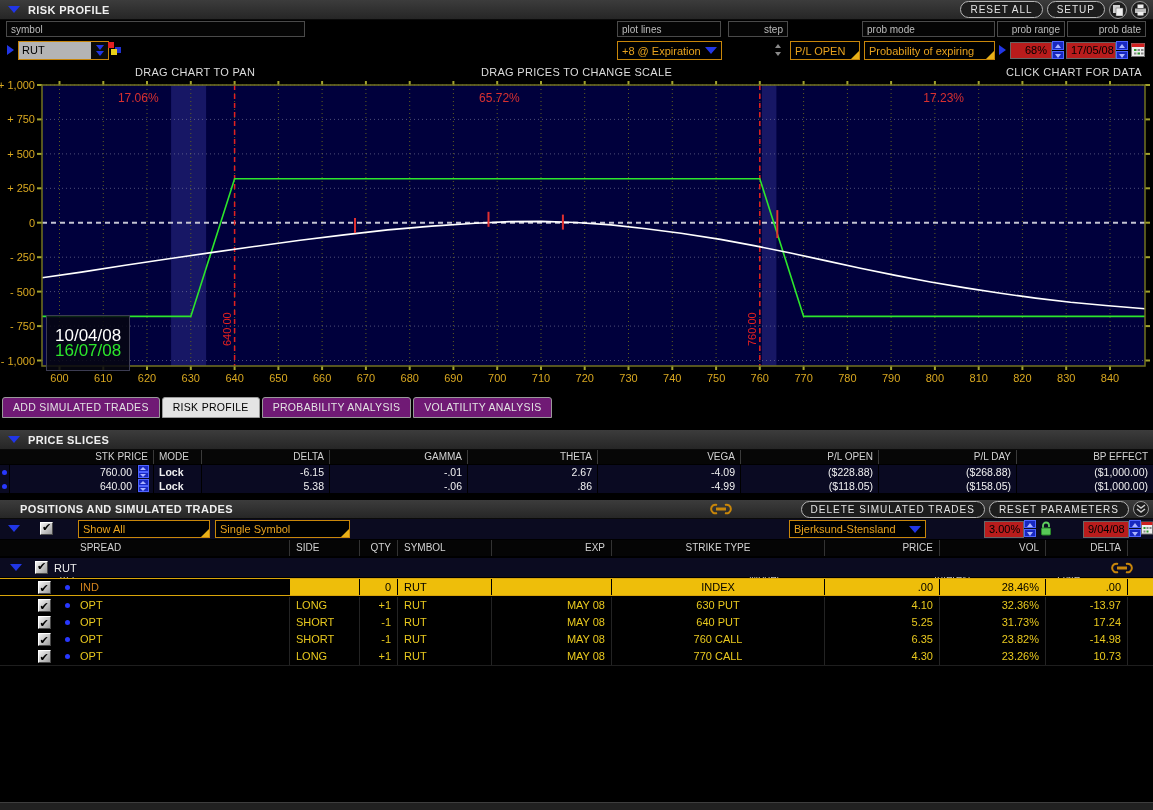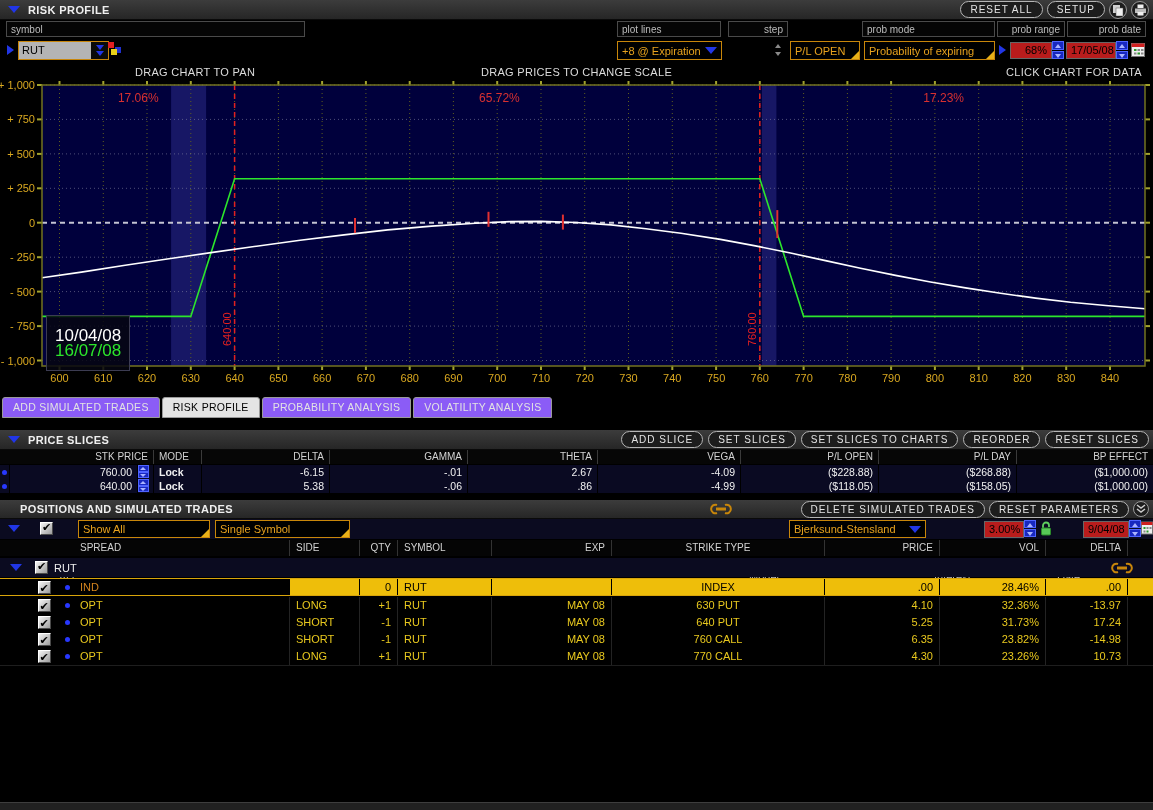--- a/index.html
+++ b/index.html
@@ -43,21 +43,21 @@
   .cb::after{content:"\2714";position:absolute;left:1px;top:-2px;font-size:11px;color:#000;}
   .bdot{width:5px;height:5px;border-radius:50%;background:#2838ff;}
   
   #chart-svg text{font-family:"Liberation Sans","DejaVu Sans",sans-serif;}
   .hint{position:absolute;top:66px;color:#dcdcdc;font-size:11px;letter-spacing:.3px;}
   .legendbox{position:absolute;left:46px;top:315px;background:rgba(6,6,16,.85);border:1px solid #3c3c52;
       padding:12px 8px;font-size:17px;line-height:15px;z-index:5;}
   
   .tabs{position:absolute;left:2px;top:397px;display:flex;gap:2px;}
   .tab{height:19px;line-height:19px;padding:0 10px;border:1px solid #9a9a9a;border-radius:3px 3px 0 0;
-       background:#8b5cf6;color:#e3e3e3;font-size:10.5px;letter-spacing:.3px;white-space:nowrap;}
+       background:#701a75;color:#e3e3e3;font-size:10.5px;letter-spacing:.3px;white-space:nowrap;}
   .tab.active{background:#e4e4e4;color:#000;}
   
   .sl-grid{display:grid;grid-template-columns:10px 128px 16px 48px 128px 138px 130px 143px 138px 138px 136px;}
   .sl-head{position:absolute;left:0;top:450px;width:1153px;height:14px;background:#060606;}
   .sl-head .hc{color:#d2d2d2;font-size:10px;line-height:14px;padding:0 5px;border-right:1px solid #3a3a3a;box-sizing:border-box;white-space:nowrap;}
   .sl-row{position:absolute;left:0;width:1153px;height:14px;background:#0a0a22;}
   .sl-row .c{color:#f0f0f0;font-size:10.5px;line-height:14px;padding:0 5px;border-right:1px solid #000;box-sizing:border-box;white-space:nowrap;}
   .ar{text-align:right;} .ac{text-align:center;}
   .lock{color:#e09a5a;font-weight:bold;}
   .sl-spin{width:11px;height:13px;display:flex;flex-direction:column;margin-top:0px;}
@@ -336,27 +336,20 @@
   <div class="tabs">
     <div class="tab">ADD SIMULATED TRADES</div>
     <div class="tab active">RISK PROFILE</div>
     <div class="tab">PROBABILITY ANALYSIS</div>
     <div class="tab">VOLATILITY ANALYSIS</div>
   </div>
 
   <div class="barsec" style="top:430px;height:19px;">
     <div class="tri-down" style="margin-left:8px;"></div>
     <div class="bartitle" style="margin-left:8px;">PRICE SLICES</div>
-    <div style="margin-left:auto;margin-right:4px;display:flex;align-items:center;gap:5px;">
-      <div class="oval">ADD SLICE</div>
-      <div class="oval">SET SLICES</div>
-      <div class="oval">SET SLICES TO CHARTS</div>
-      <div class="oval">REORDER</div>
-      <div class="oval">RESET SLICES</div>
-    </div>
   </div>
 
   <div class="sl-head sl-grid">
     <div class="hc" style="border-right:none;"></div>
     <div class="hc ar" style="grid-column:span 2;">STK PRICE</div>
     <div class="hc">MODE</div>
     <div class="hc ar">DELTA</div>
     <div class="hc ar">GAMMA</div>
     <div class="hc ar">THETA</div>
     <div class="hc ar">VEGA</div>

